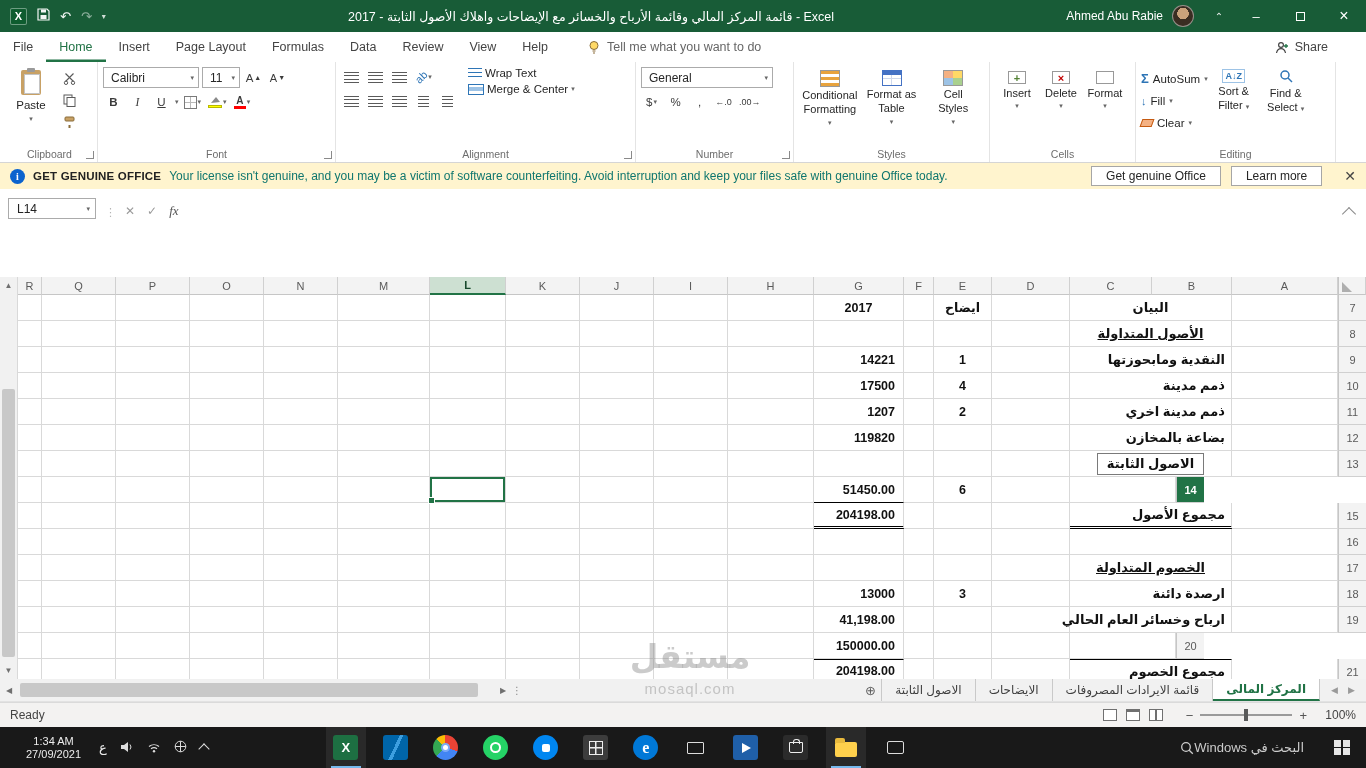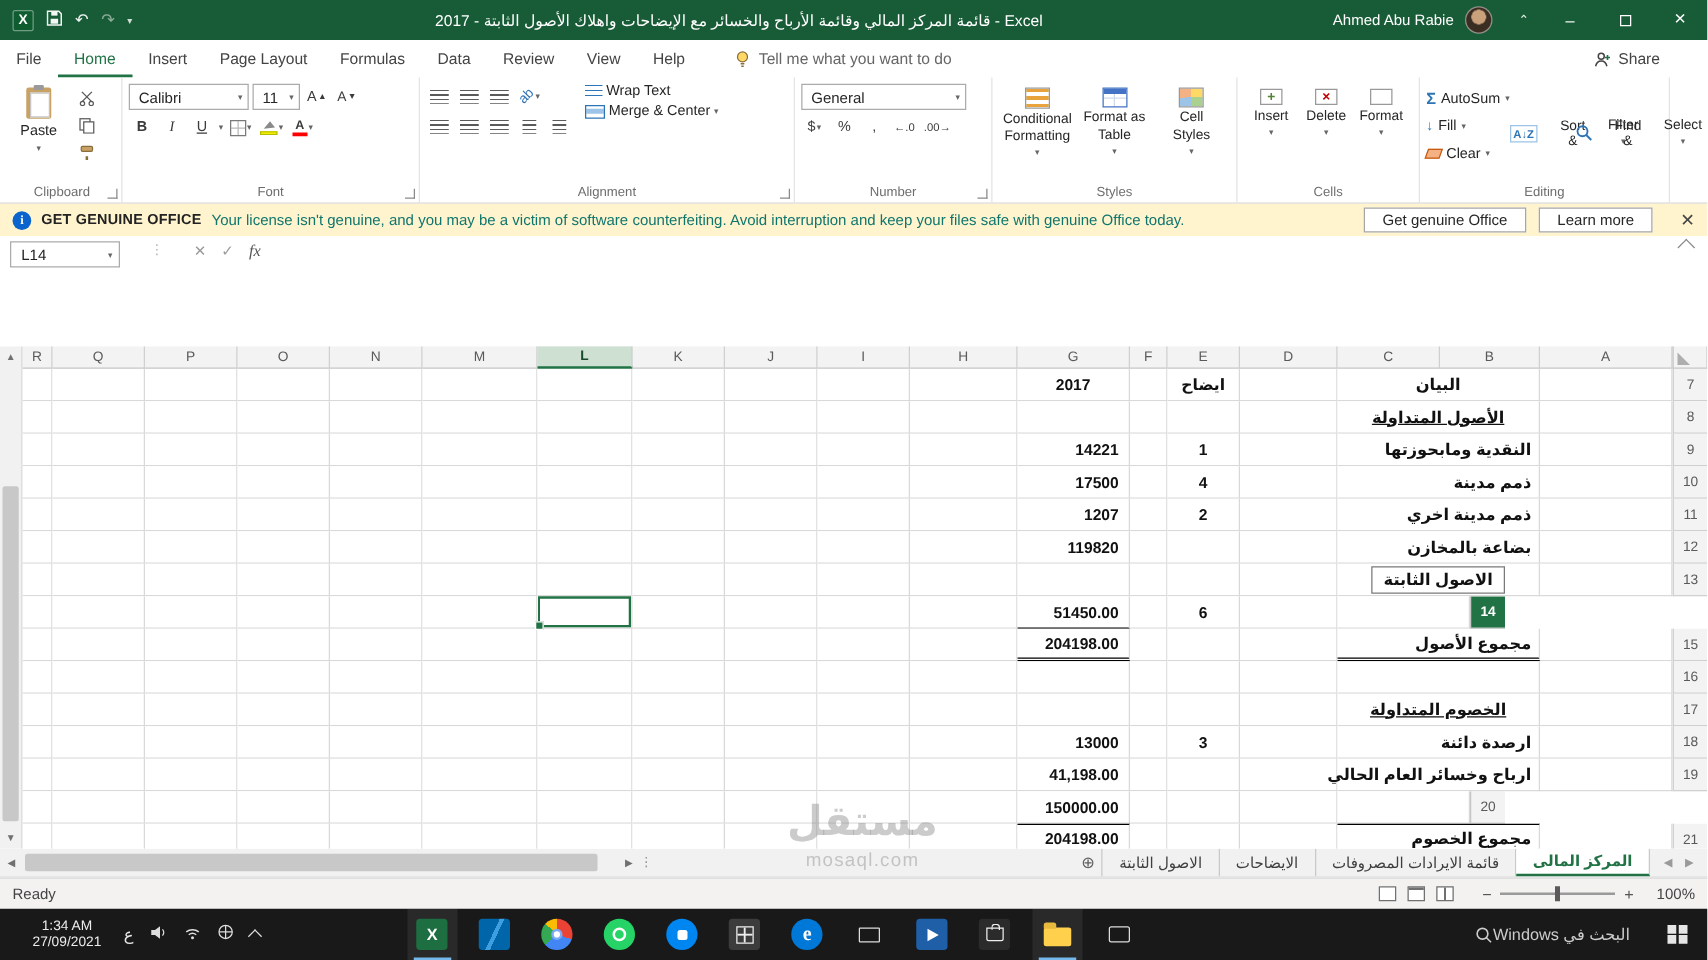--- a/index.html
+++ b/index.html
@@ -64,35 +64,35 @@
   .ic-cs{width:20px;height:16px;border:1px solid #999;background:conic-gradient(#ffd966 0 25%,#a9d08e 0 50%,#9dc3e6 0 75%,#f4b183 0);}
   .cell-btn{display:flex;flex-direction:column;align-items:center;width:44px;padding-top:6px;gap:3px;font-size:11px;}
   .ic-cell{width:18px;height:13px;border:1px solid #999;display:flex;align-items:center;justify-content:center;font-size:11px;font-weight:bold;background:#fff;}
   .ic-cell.ins{color:#548235;}
   .ic-cell.del{color:#C00000;}
   .ed-left{display:flex;flex-direction:column;justify-content:flex-start;padding-top:4px;gap:3px;}
   .ed-row{display:flex;align-items:center;gap:4px;height:19px;font-size:11.5px;white-space:nowrap;}
   .sigma{color:#2E75B6;font-weight:bold;font-size:13px;}
   .ic-fill{color:#2E75B6;font-weight:bold;font-size:11px;}
   .ic-clear{width:12px;height:8px;background:#F4B183;border:1px solid #c55a11;transform:skewX(-20deg);}
-  .ed-big{display:flex;align-items:center;width:52px;padding-top:4px;font-size:11px;line-height:12px;text-align:center;gap:18px;}
+  .ed-big{display:flex;flex-direction:column;align-items:center;width:52px;padding-top:4px;font-size:11px;line-height:12px;text-align:center;gap:2px;}
   .ic-az{font-size:9px;font-weight:bold;color:#2E75B6;border:1px solid #9dc3e6;padding:0 2px;background:#fff;}
 
   
   .notice{flex:0 0 26px;background:#FFF4CE;display:flex;align-items:center;padding:0 10px;font-size:12px;gap:8px;}
   .info-ic{width:15px;height:15px;border-radius:50%;background:#0b63ce;color:#fff;font-size:10px;font-weight:bold;display:flex;align-items:center;justify-content:center;font-family:"Liberation Serif",serif;}
   .notice b{font-size:11.5px;letter-spacing:.2px;}
   .notice .msg{color:#0f766e;}
   .nbtns{margin-left:auto;display:flex;gap:10px;}
   .nbtn{background:#fff;border:1px solid #a6a6a6;height:20px;display:flex;align-items:center;padding:0 14px;font-size:12px;color:#262626;}
   .nclose{margin-left:14px;color:#444;font-size:14px;}
 
   
   .fzone{flex:0 0 88px;background:#fff;}
-  .frow1{height:30px;display:flex;align-items:flex-start;padding:4px 6px 0 8px;gap:24px;}
+  .frow1{height:30px;display:flex;align-items:flex-end;padding:4px 6px 0 8px;gap:9px;}
   .namebox{width:88px;height:21px;border:1px solid #ABABAB;background:#fff;display:flex;align-items:center;justify-content:space-between;padding:0 5px 0 8px;font-size:12px;}
   .fdots{color:#b5b5b5;font-size:11px;}
   .fbtns{display:flex;align-items:center;gap:12px;color:#9a9a9a;font-size:12px;}
   .fx{font-style:italic;font-family:"Liberation Serif",serif;color:#555;font-size:13px;}
   .finput{flex:1;height:22px;background:#fff;}
   .fchev{width:10px;height:10px;border-right:1.5px solid #8a8a8a;border-bottom:1.5px solid #8a8a8a;transform:rotate(-135deg);margin-right:6px;}
 
   
   .grid-area{flex:0 0 402px;display:flex;background:#fff;overflow:hidden;}
   .vscroll{flex:0 0 18px;background:#F1F1F1;border-right:1px solid #D9D9D9;position:relative;}

